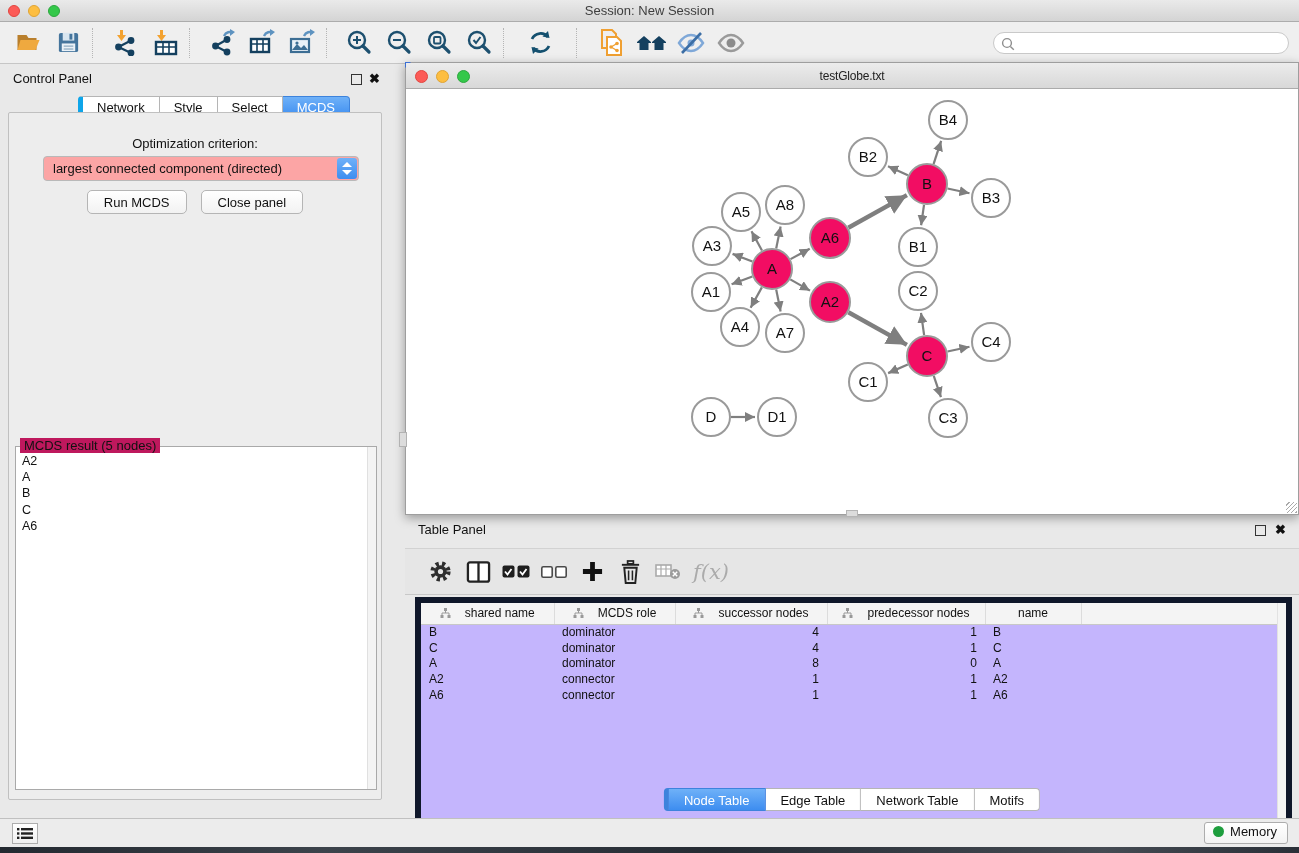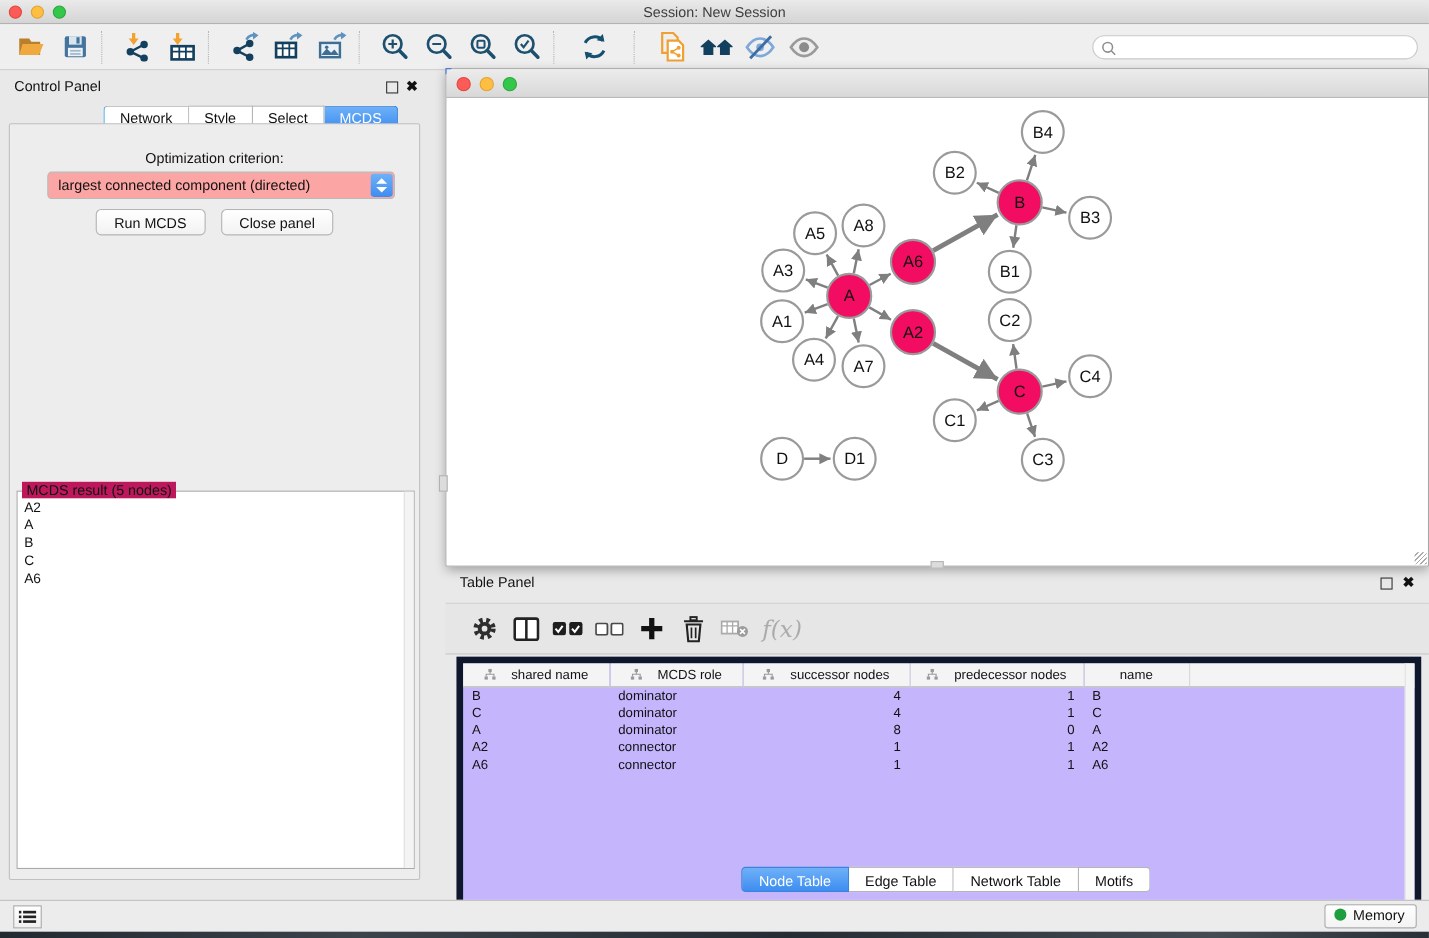--- a/index.html
+++ b/index.html
@@ -38,21 +38,21 @@
   .panel-head { position:absolute; left:0; top:4px; width:100%; height:22px; }
   .panel-head .ptitle { position:absolute; left:13px; top:3px; font-size:13px; color:#111; }
   .float-box { position:absolute; top:6px; width:11px; height:11px; border:1.6px solid #333; background:transparent; }
   .close-x { position:absolute; top:3px; font-size:13px; font-weight:bold; color:#111; line-height:15px; }
   .cp-float { right:28px; } .cp-close { right:10px; }
 
   .seg-tabs { position:absolute; display:flex; }
   .cp-tabs { left:78px; top:32px; }
   .seg-tab { height:22px; line-height:22px; padding:0 14px; font-size:13px; background:#FFF;
     border:1px solid #B5B5B5; border-left:none; color:#111; }
-  .seg-tab:first-child { border-left:1px solid #0ea5e9; border-radius:4px 0 0 4px;margin-left:16px; }
+  .seg-tab:first-child { border-left:5px solid #0ea5e9; border-radius:4px 0 0 4px; }
   .seg-tab:last-child { border-radius:0 4px 4px 0; }
   .seg-tab.active { background:linear-gradient(#6FB1F8,#3D8DF0); border-color:#3D83DC; color:#FFF; }
 
   .cp-content { position:absolute; left:8px; top:48px; width:374px; height:688px;
     background:#EDEDED; border:1px solid #C0C0C0; border-radius:2px; }
   .opt-label { margin-top:23px; text-align:center; font-size:13px; color:#111; }
   .dropdown { position:absolute; left:34px; top:43px; width:316px; height:25px; background:#fca5a5;
     border:1px solid #B9B9B9; border-radius:4px; }
   .dropdown .dd-value { position:absolute; left:9px; top:4px; font-size:13px; color:#111; }
   .dd-stepper { position:absolute; right:1px; top:1px; width:20px; height:21px; border-radius:3px;
@@ -342,20 +342,21 @@
     </div>
 
     <div class="net-window">
       <div class="focus-corner"></div>
       <div class="net-titlebar">
         <div class="lights">
           <span class="light red"></span>
           <span class="light yellow"></span>
           <span class="light green"></span>
         </div>
+        <div class="net-title">testGlobe.txt</div>
       </div>
       <div class="net-canvas">
         <svg id="graph" width="892" height="425" viewBox="0 0 892 425">
           <defs>
             <marker id="arrow" viewBox="0 0 4 4" refX="4" refY="2" markerWidth="4.6" markerHeight="4.6" orient="auto">
               <path d="M0 0L4 2L0 4z" fill="#7F7F7F"></path>
             </marker>
           </defs>
           <g id="graph-edges">
               <line x1="355.96678911489033" y1="161.55183804995966" x2="345.51098283201964" y2="142.32664585242324" stroke="#7F7F7F" stroke-width="2.2" marker-end="url(#arrow)"></line>

